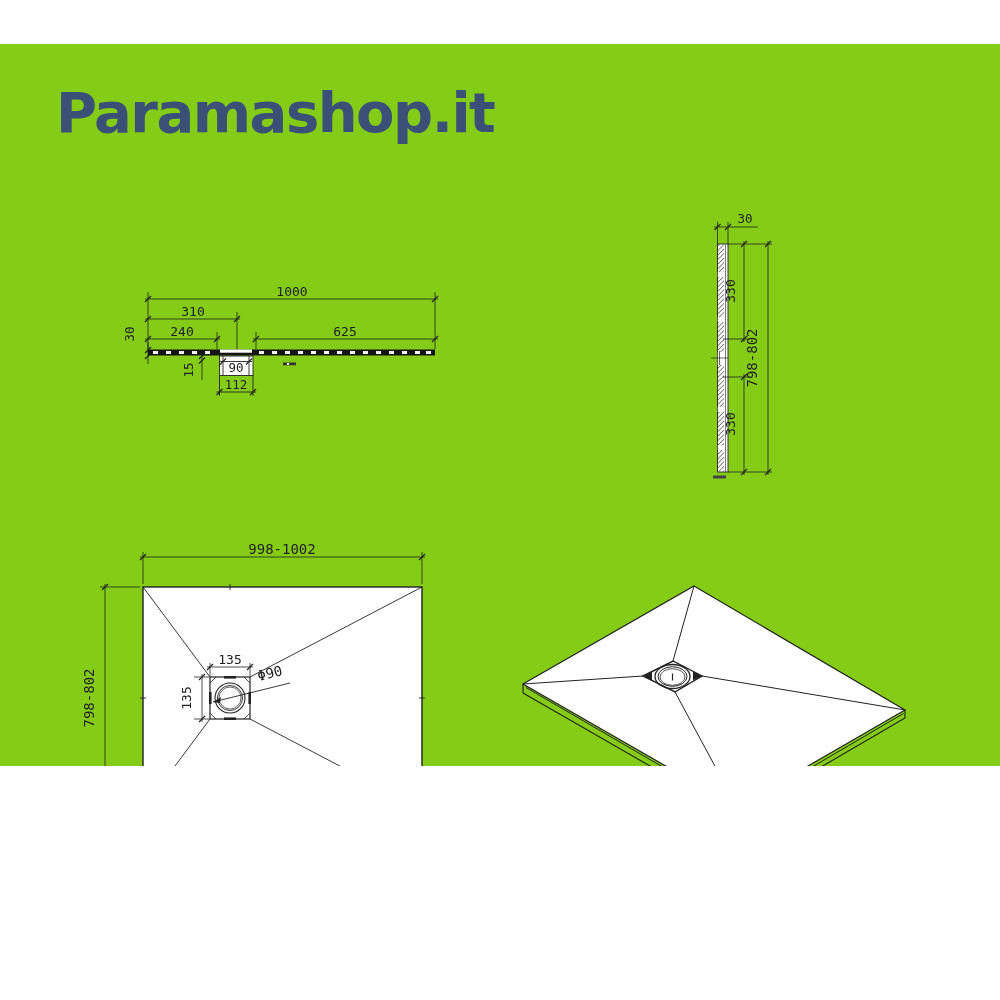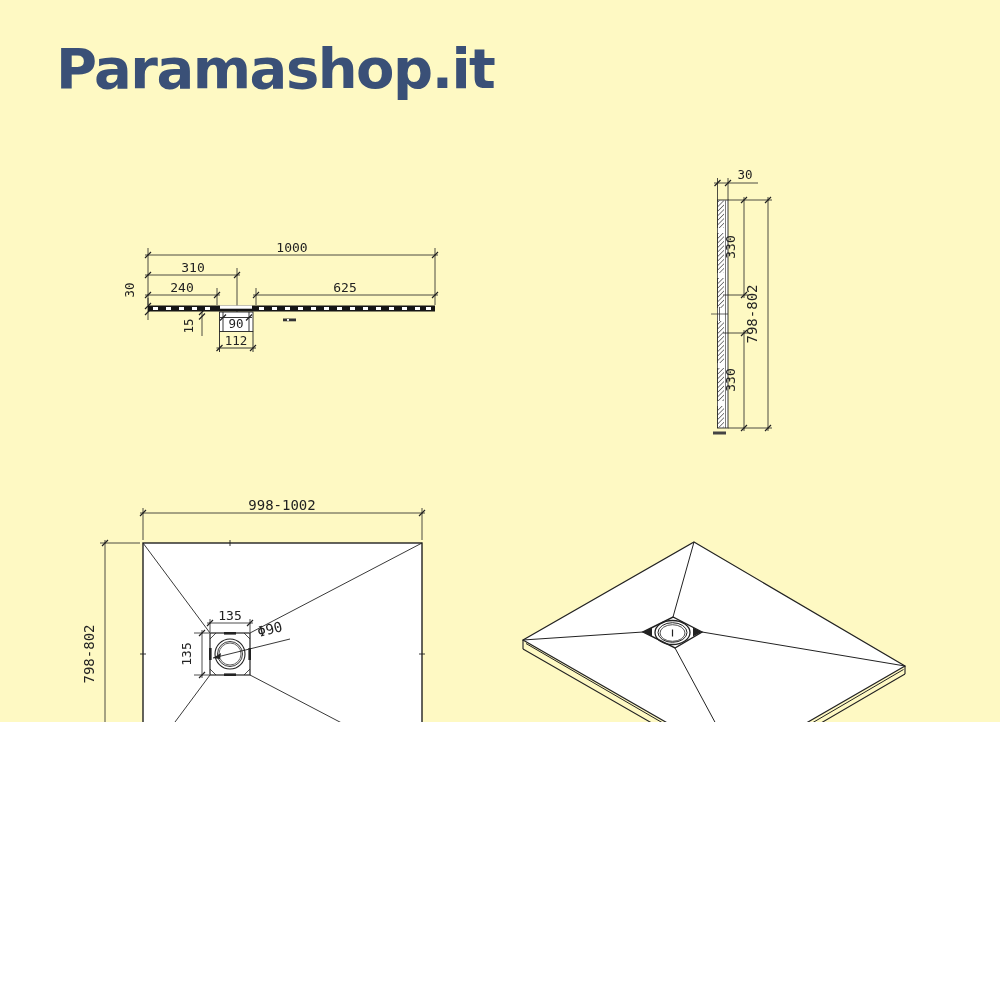--- a/index.html
+++ b/index.html
@@ -1,17 +1,17 @@
 <!DOCTYPE html>
 <html><head>
 <meta charset="utf-8">
 <style>
   html,body{margin:0;padding:0;background:#ffffff;}
-  #page{position:relative;width:1000px;height:722px;background:#fef9c3;overflow:hidden;
-        font-family:"Liberation Sans", sans-serif;}
+  #page{position:relative;width:1000px;height:722px;background:#84cc16;overflow:hidden;
+        font-family:"Liberation Sans", sans-serif;margin-top:44px;}
   #logo{position:absolute;left:56px;top:38px;font-family:"DejaVu Sans", sans-serif;
         font-weight:800;font-size:56px;letter-spacing:-1.5px;color:#3a5077;line-height:1.1;}
   #footer-note{position:absolute;left:57px;top:957px;font-size:16.5px;color:#4c4c4c;
         letter-spacing:0.2px;}
   svg{position:absolute;overflow:visible;}
   #front-view{left:125px;top:228px;}
   #side-view{left:698px;top:158px;}
   #plan-view{left:80px;top:488px;}
   #persp-view{left:505px;top:525px;}
   .cad{font-family:"DejaVu Sans Mono", monospace;fill:#222;stroke:none;}

